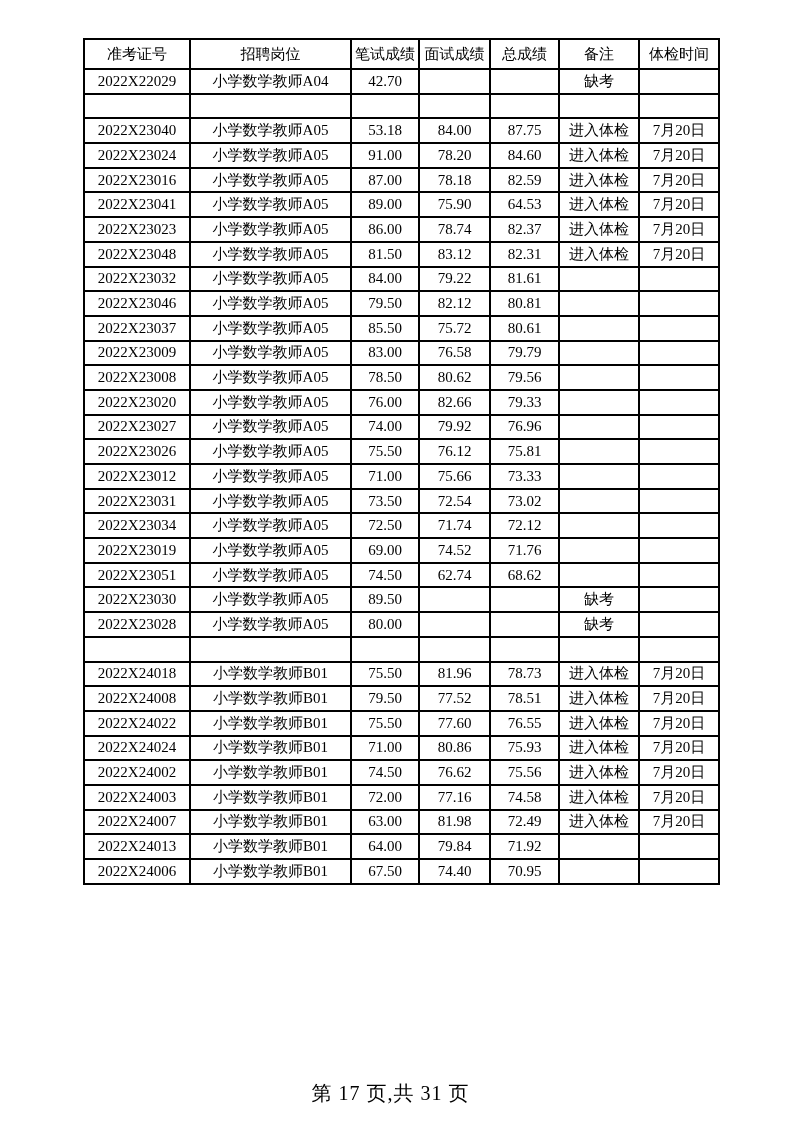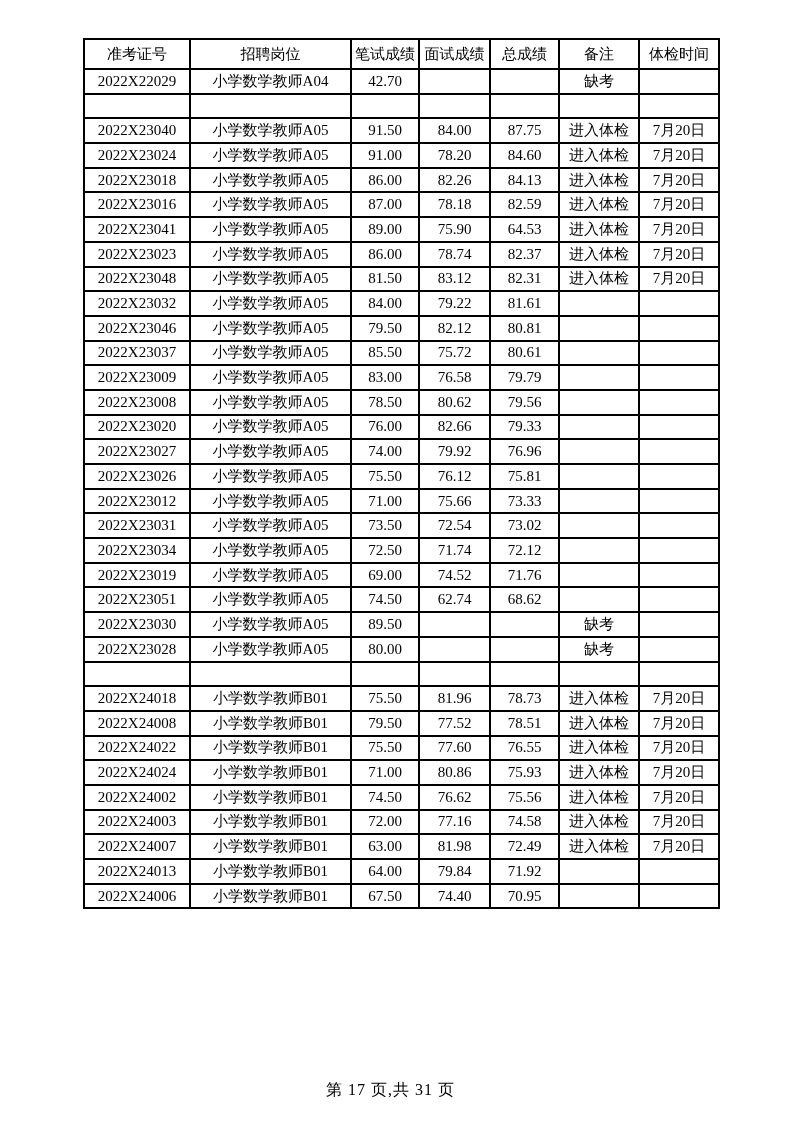--- a/index.html
+++ b/index.html
@@ -34,21 +34,21 @@
     white-space: nowrap;
   }
   table.results thead th { height: 30px; }
   table.results tbody td { height: 24.7px; }
   .footer {
     position: absolute;
     top: 1080px;
     left: 0;
     width: 100%;
     text-align: center;
-    font-size: 16px;
+    font-size: 20px;
     letter-spacing: 1px;
     color: #000000;
   }
 </style>
 </head>
 <body>
 
 <div class="page">
 
   <table class="results">
@@ -87,45 +87,36 @@
           <td></td>
           <td></td>
           <td></td>
           <td></td>
           <td></td>
           <td></td>
         </tr>
         <tr>
           <td>2022X23040</td>
           <td>小学数学教师A05</td>
-          <td>91.50</td>
+          <td>53.18</td>
           <td>84.00</td>
           <td>87.75</td>
           <td>进入体检</td>
           <td>7月20日</td>
         </tr>
         <tr>
           <td>2022X23024</td>
           <td>小学数学教师A05</td>
           <td>91.00</td>
           <td>78.20</td>
           <td>84.60</td>
           <td>进入体检</td>
           <td>7月20日</td>
         </tr>
         <tr>
-          <td>2022X23018</td>
-          <td>小学数学教师A05</td>
-          <td>86.00</td>
-          <td>82.26</td>
-          <td>84.13</td>
-          <td>进入体检</td>
-          <td>7月20日</td>
-        </tr>
-        <tr>
           <td>2022X23016</td>
           <td>小学数学教师A05</td>
           <td>87.00</td>
           <td>78.18</td>
           <td>82.59</td>
           <td>进入体检</td>
           <td>7月20日</td>
         </tr>
         <tr>
           <td>2022X23041</td>

